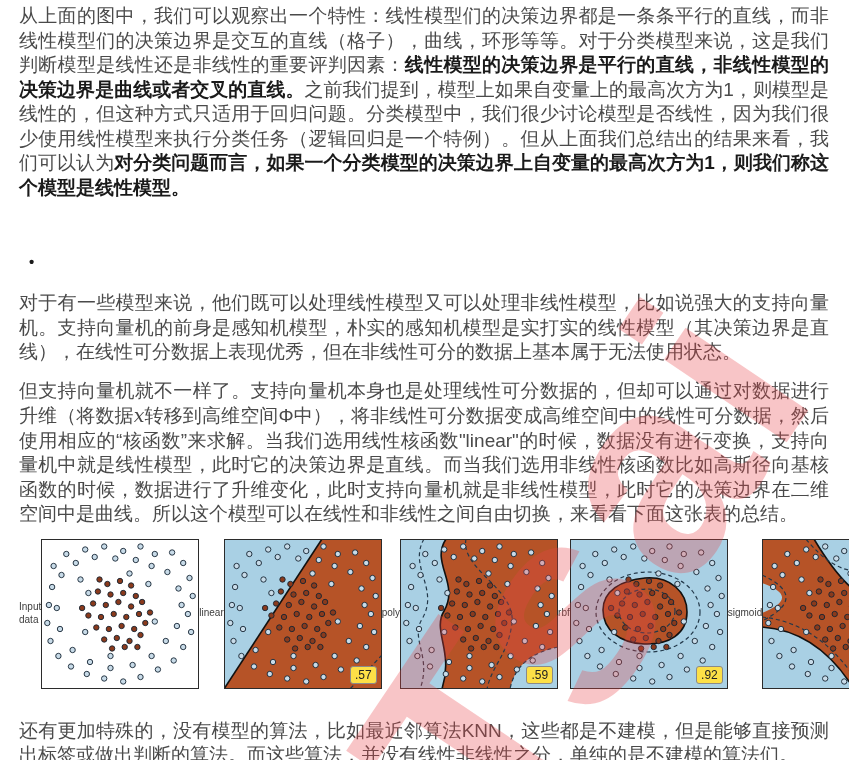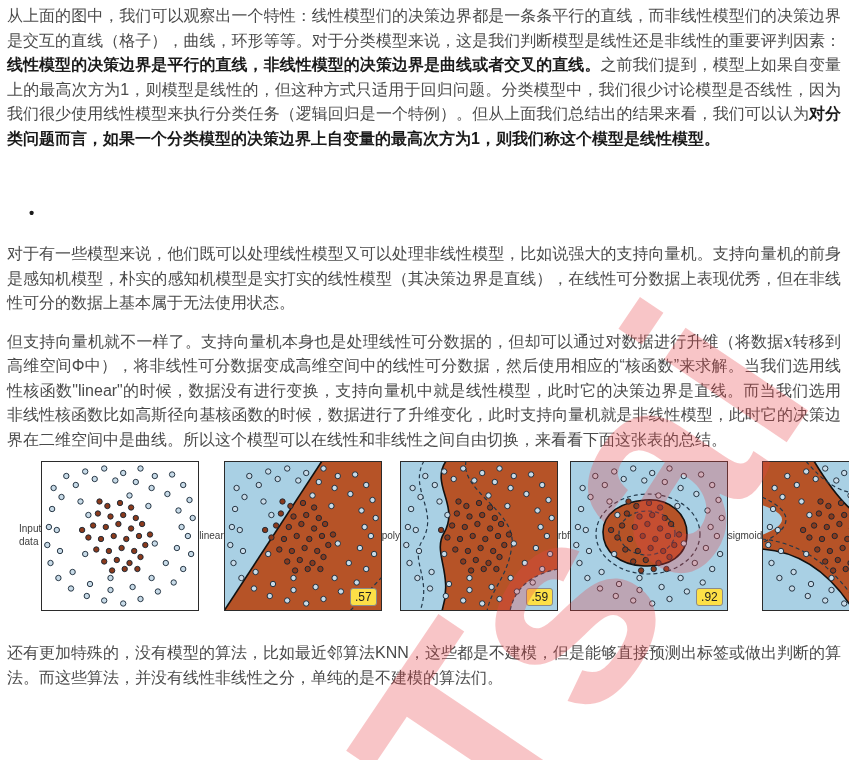--- a/index.html
+++ b/index.html
@@ -3,22 +3,22 @@
 <meta charset="utf-8">
 <style>
   html,body { margin:0; padding:0; background:#ffffff; }
   body {
     width:849px; height:760px; overflow:hidden; position:relative;
     font-family:"Liberation Sans","DejaVu Sans",sans-serif;
     color:#4a4a4a;
   }
   .content { padding:4px 8px 0 7px; }
   .para {
-    font-size:16px; line-height:24.5px; text-align:justify;
-    margin:0; word-break:break-all;
+    font-size:19px; line-height:24.5px; text-align:justify;
+    margin:12px; word-break:break-all;
   }
   .para .b { font-weight:bold; color:#1a1a1a; }
   .para .i { font-style:italic; font-family:"DejaVu Serif",serif; }
   .p-intro { margin-top:0; }
   .bullet-row {
     display:flex; align-items:center; margin:50px 0 0 0;
     font-size:15px; font-weight:bold; color:#1a1a1a; line-height:24px;
   }
   .bullet-dot { width:18px; margin-left:22px; font-size:15px; color:#1a1a1a; }
   .p-svm-intro { margin-top:17px; }

